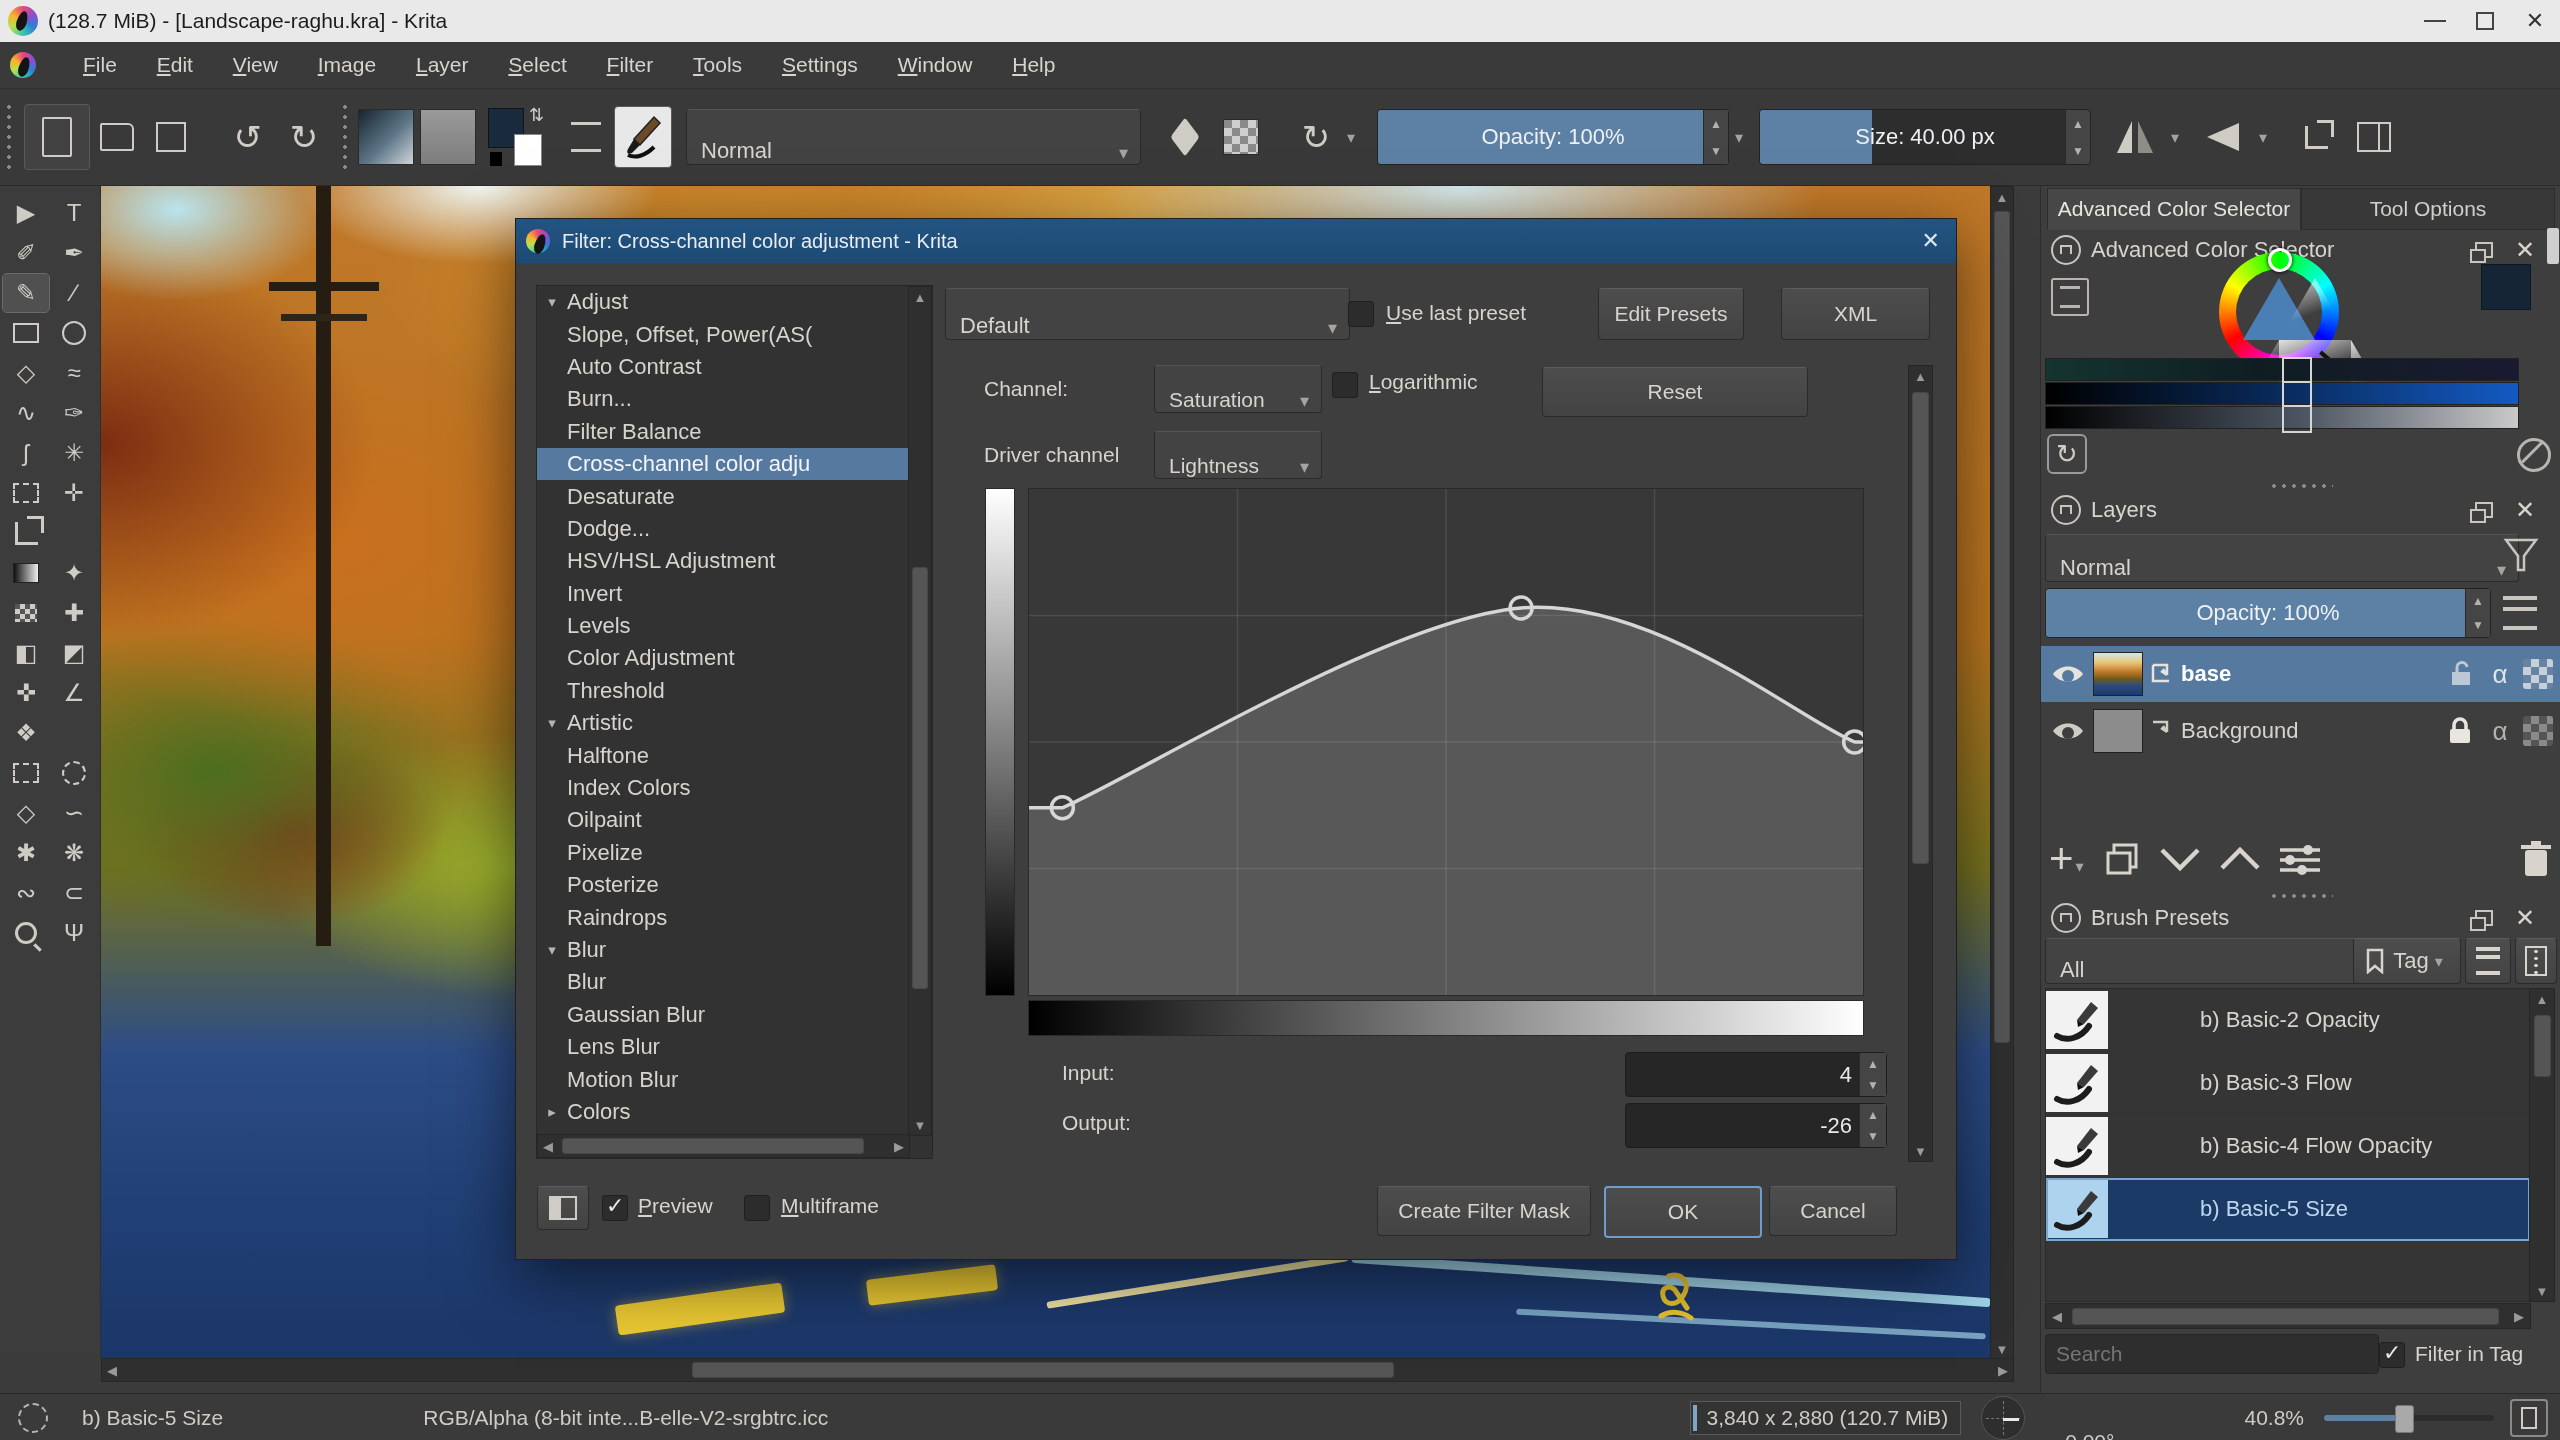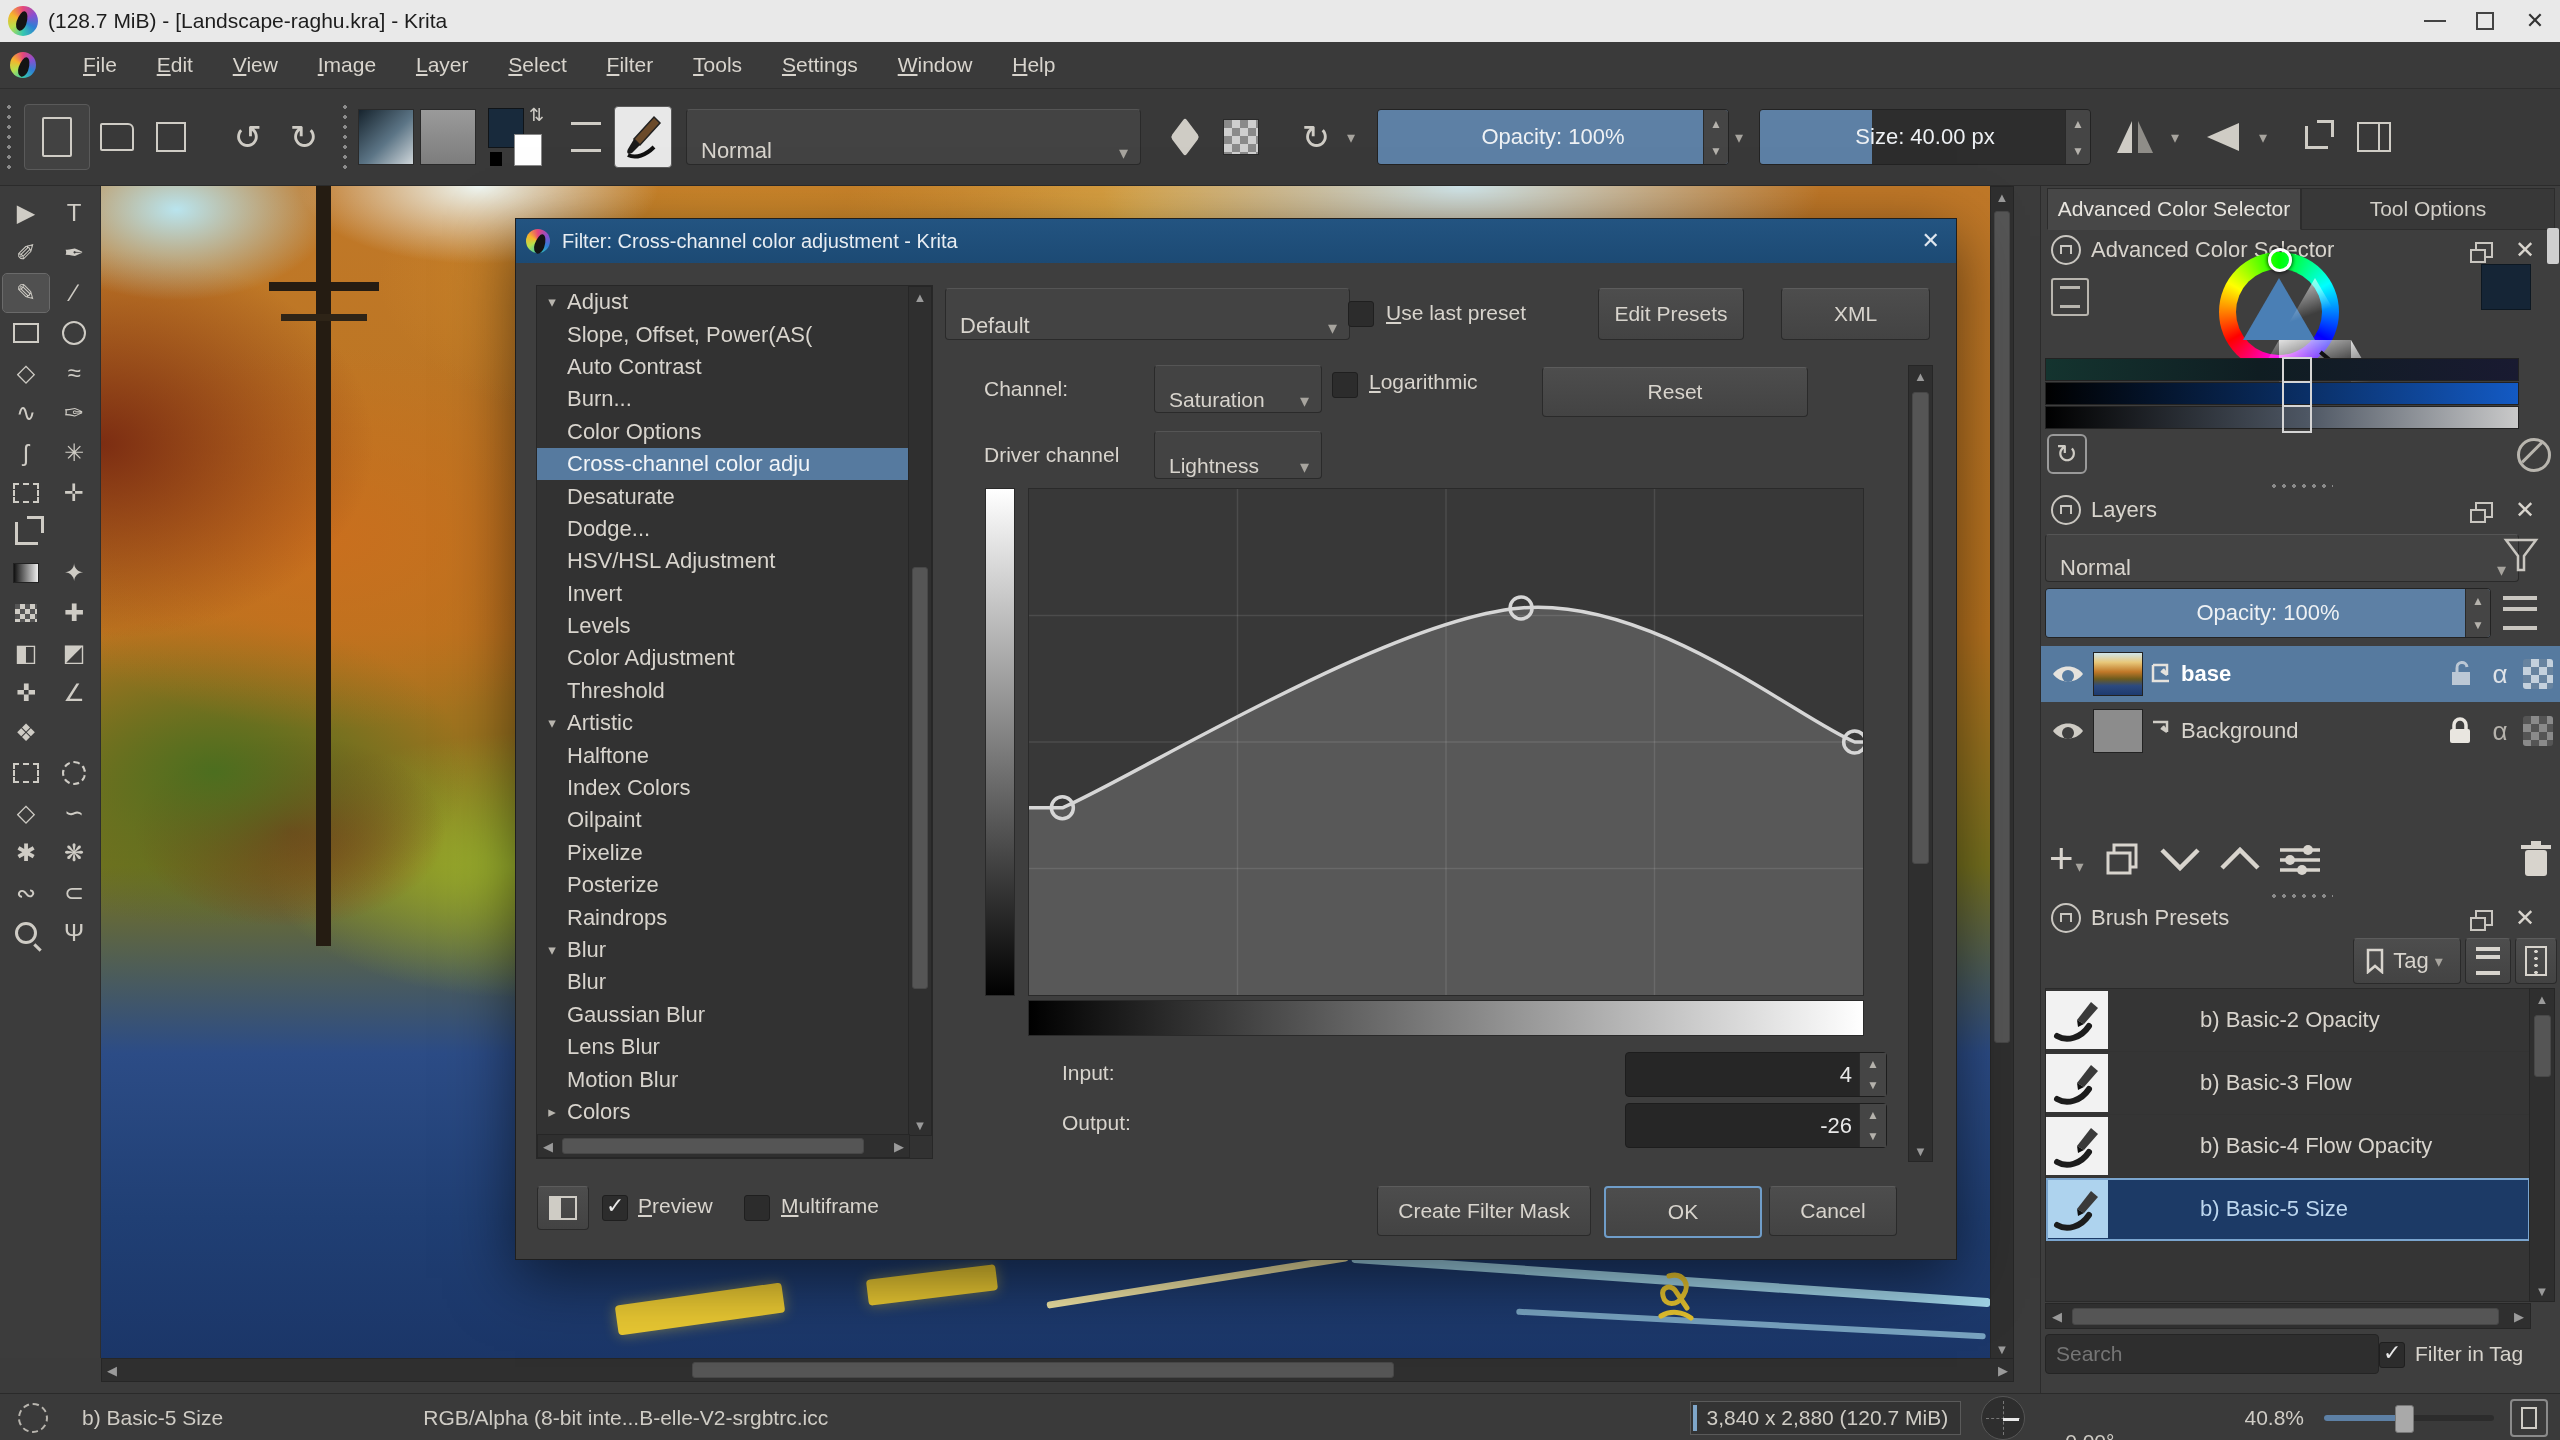--- a/index.html
+++ b/index.html
@@ -465,21 +465,21 @@
           <span class="tlabel">Auto Contrast</span>
         </div>
 
         <div class="tree-row">
           <span class="caret"></span>
           <span class="tlabel">Burn...</span>
         </div>
 
         <div class="tree-row">
           <span class="caret"></span>
-          <span class="tlabel">Color Options</span>
+          <span class="tlabel">Filter Balance</span>
         </div>
 
         <div class="tree-row selected">
           <span class="caret"></span>
           <span class="tlabel">Cross-channel color adju</span>
         </div>
 
         <div class="tree-row">
           <span class="caret"></span>
           <span class="tlabel">Desaturate</span>
@@ -809,20 +809,23 @@
       </svg>
   </div>
   <div class="dots-h" style="position:absolute;left:228px;top:702px;"></div>
 
   <div class="dock-head" style="position:absolute;left:4px;top:714px;width:500px;">
     <span class="lockic"></span>
     <span>Brush Presets</span>
     <span style="margin-left:auto;" class="floatic"></span>
     <span class="xic">✕</span>
   </div>
+  <div class="combo" style="position:absolute;left:4px;top:752px;width:300px;height:44px;font-size:22px;">
+      <span>All</span>
+    </div>
   <div class="btn" style="position:absolute;left:312px;top:752px;width:106px;height:44px;font-size:22px;">
     <svg width="20" height="26" viewBox="0 0 20 26" style="margin-right:8px;">
         <path d="M3 2 H17 V24 L10 18 L3 24 Z" fill="none" stroke="#d8d4cd" stroke-width="2.5"></path>
       </svg>
     <span>Tag</span>
     <span class="caret-sm">▾</span>
   </div>
   <div class="btn" style="position:absolute;left:424px;top:752px;width:44px;height:44px;">
       <span style="width:24px;height:20px;border-top:4px solid #d8d4cd;border-bottom:4px solid #d8d4cd;display:block;">
         <span style="display:block;margin-top:4px;height:4px;background:#d8d4cd;"></span>

